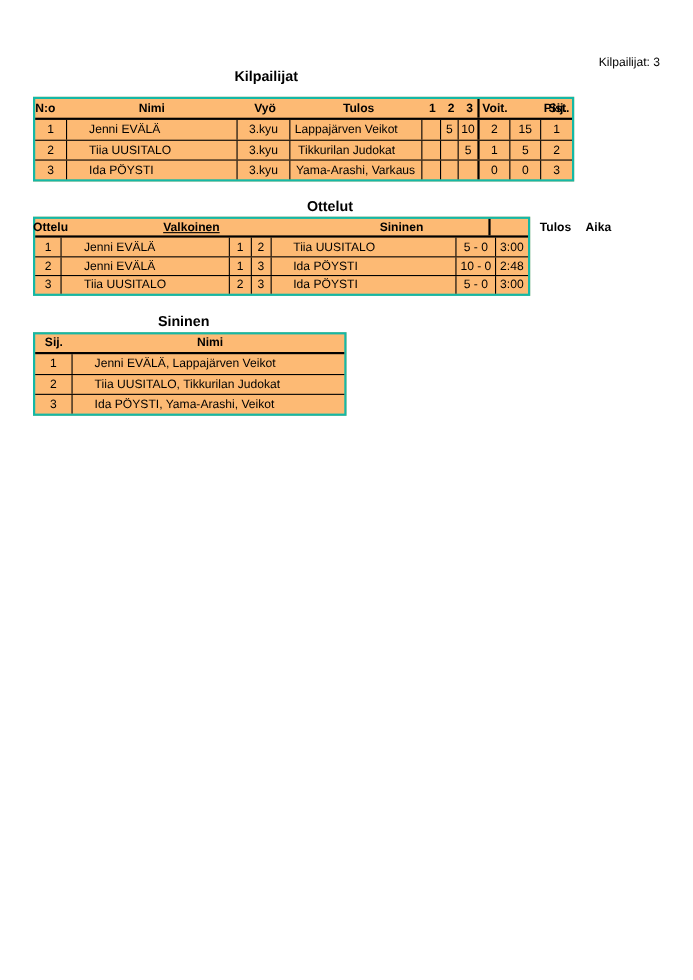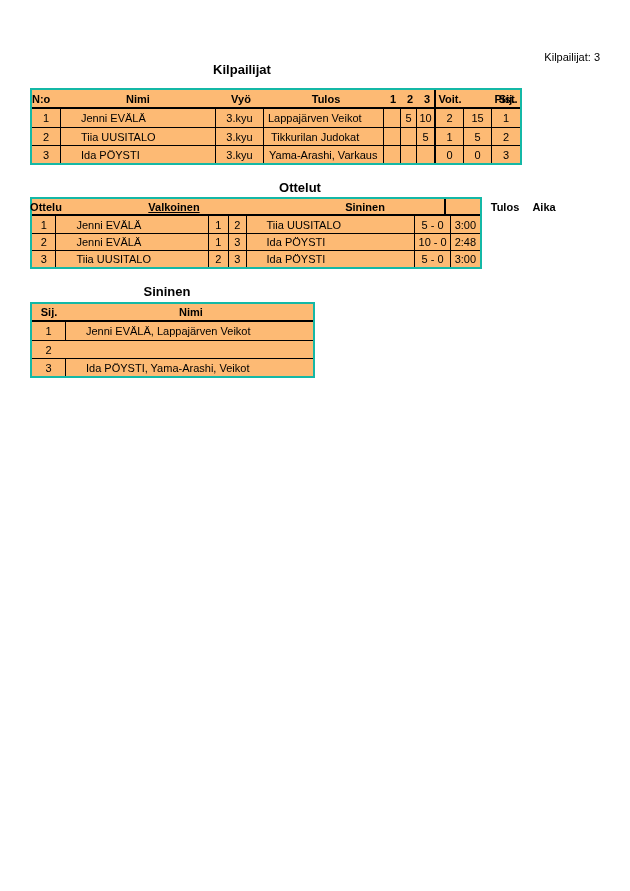--- a/index.html
+++ b/index.html
@@ -173,20 +173,21 @@
     <div class="thead">
       <span class="hl" style="left:17px;">Sij.</span>
       <span class="hl" style="left:159px;">Nimi</span>
     </div>
     <div class="trow">
       <div class="cell t3c1">1</div>
       <div class="cell t3c2 txt">Jenni EVÄLÄ, Lappajärven Veikot</div>
     </div>
     <div class="trow">
       <div class="cell t3c1">2</div>
+      <div class="cell t3c2 txt">Tiia UUSITALO, Tikkurilan Judokat</div>
     </div>
     <div class="trow">
       <div class="cell t3c1">3</div>
       <div class="cell t3c2 txt">Ida PÖYSTI, Yama-Arashi, Veikot</div>
     </div>
   </div>
 
 </div>
 
 </body></html>

